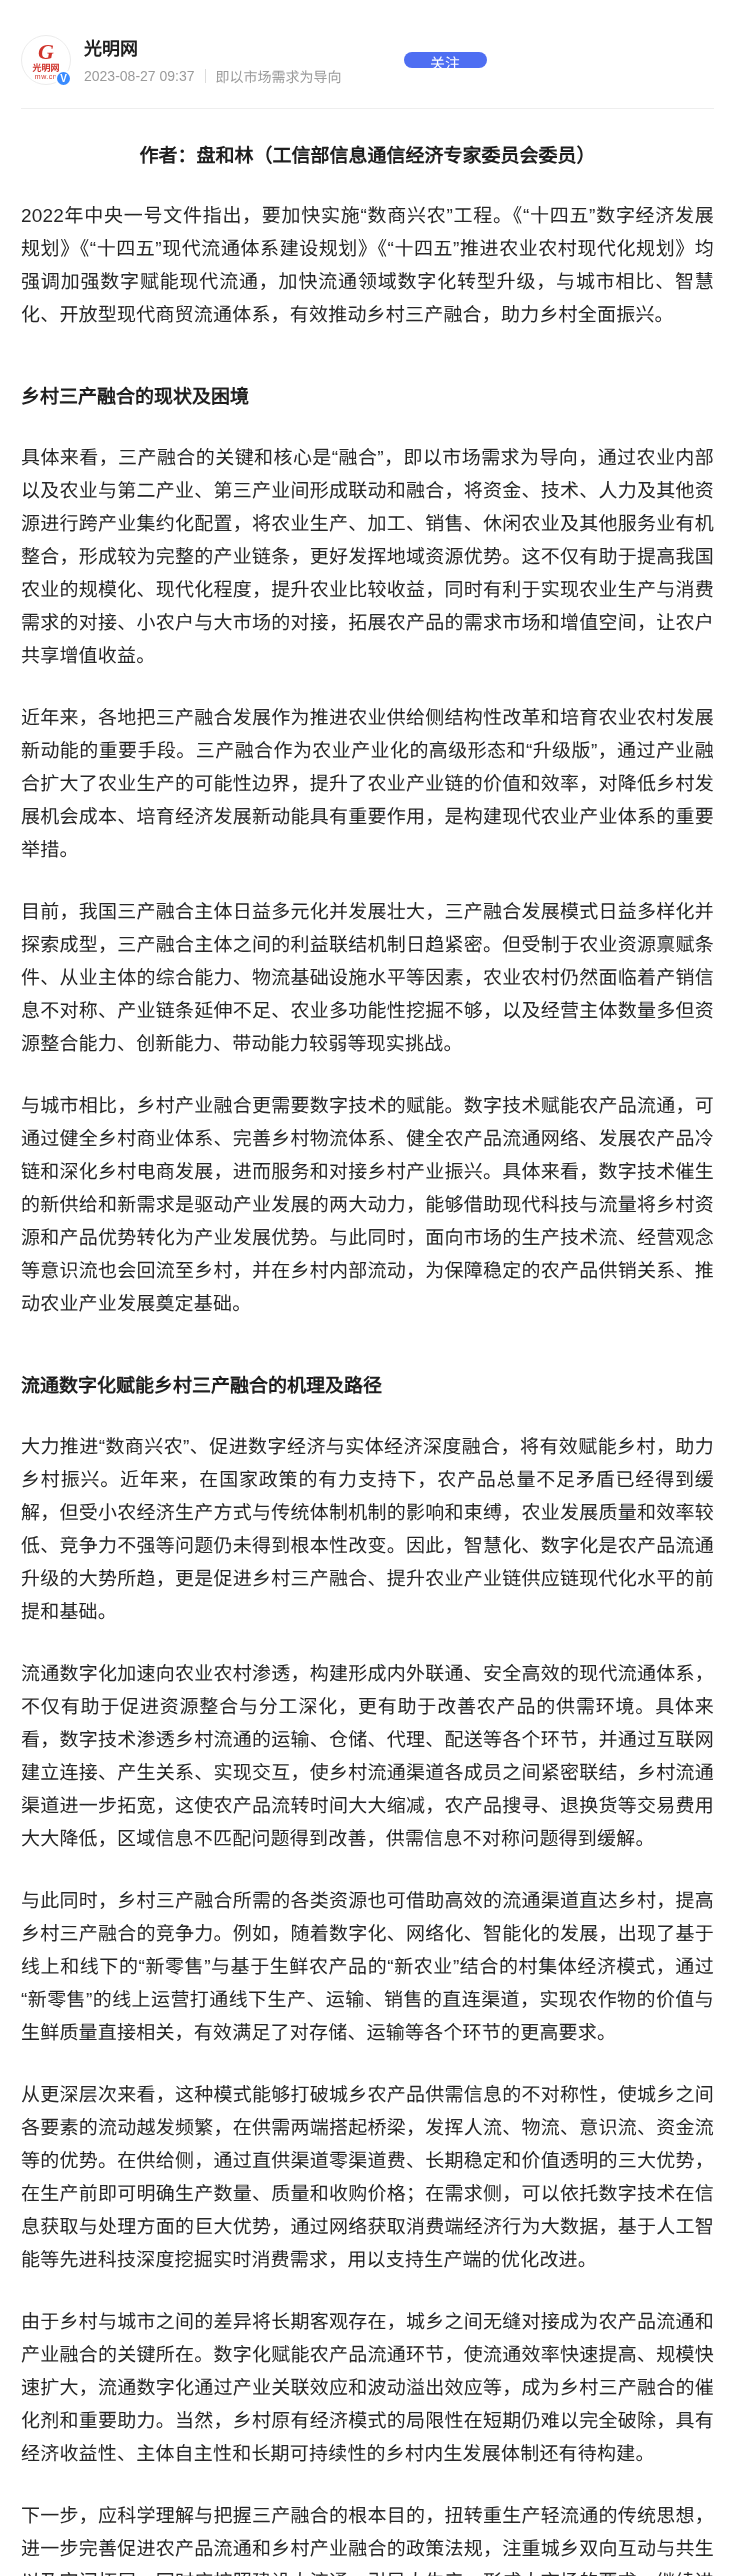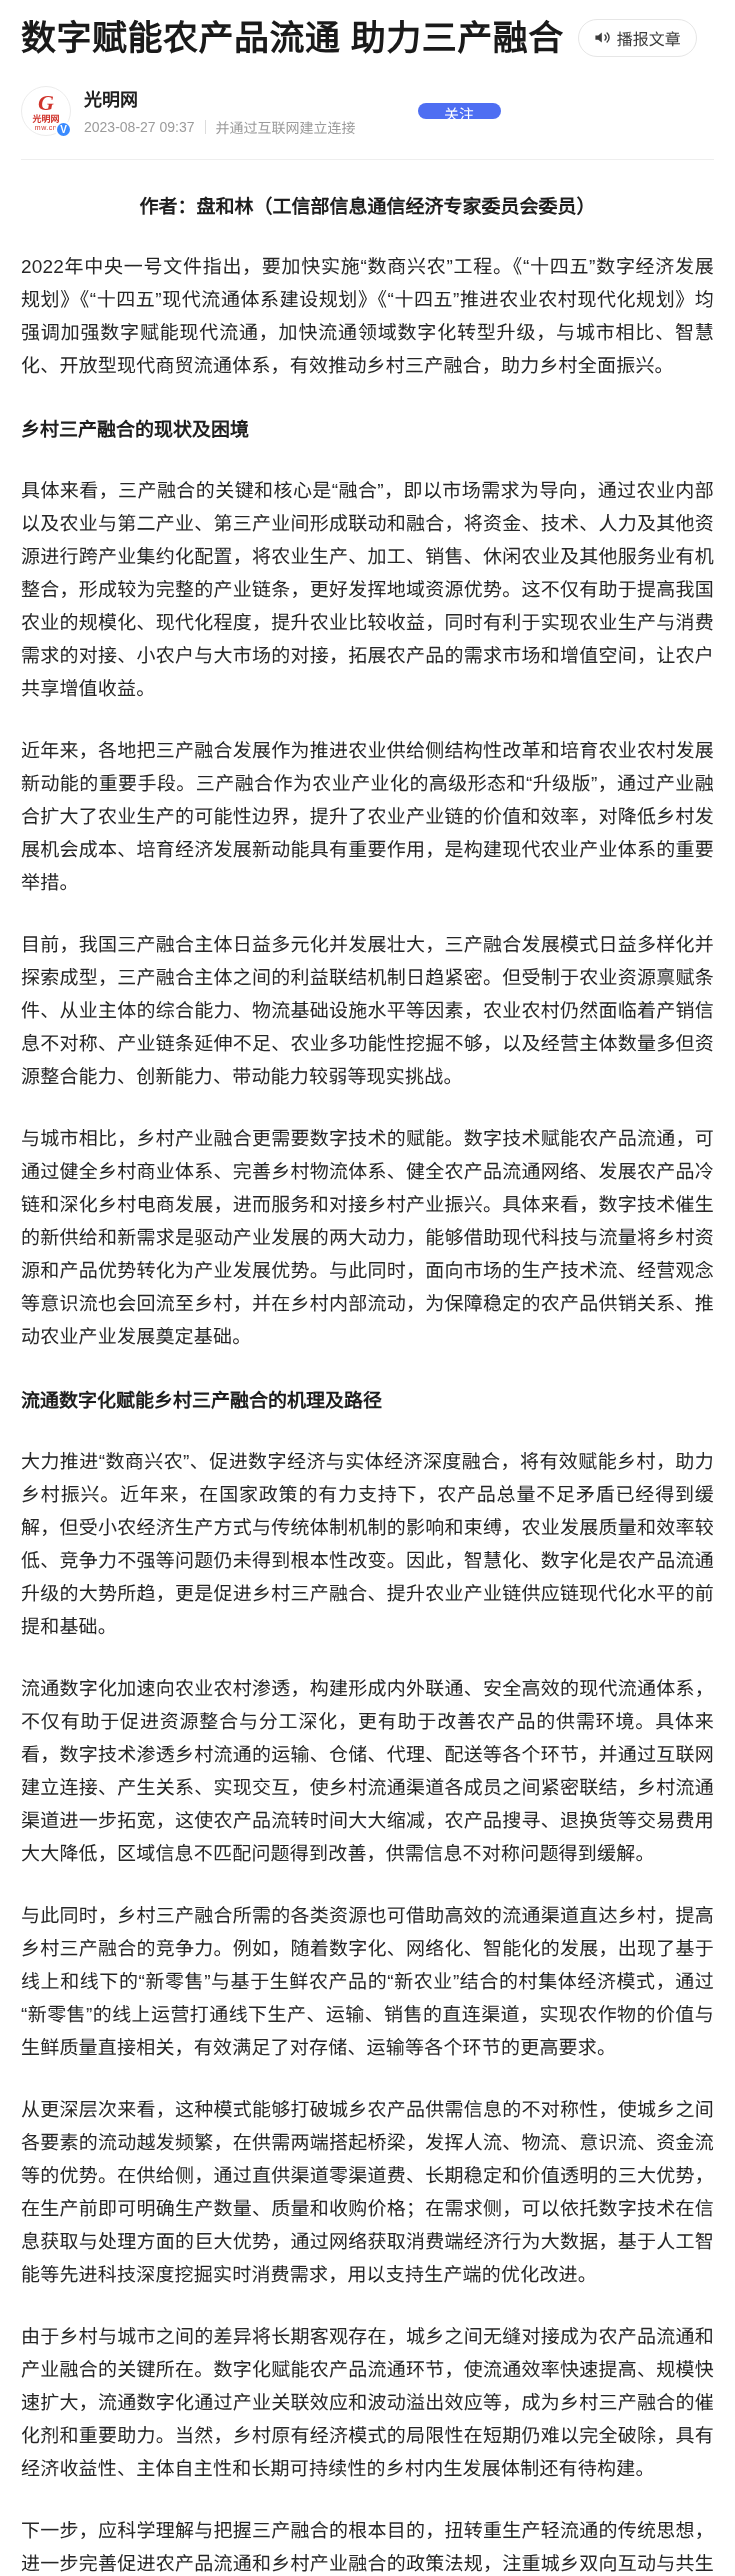--- a/index.html
+++ b/index.html
@@ -76,57 +76,44 @@
   }
   .body-area { margin-top: 4px; }
   .para {
     margin-top: 29px;
     font-size: 19px; color: #262626;
     line-height: 33px;
     text-align: justify;
     letter-spacing: 0.2px;
   }
   .sec {
-    margin-top: 33px;
+    margin-top: 51px;
     font-size: 19px; font-weight: 700; color: #1f1f1f;
     line-height: 30px;
   }
 </style>
 </head>
 <body>
 
 <div class="page">
 
-  <div class="title-row">
-    <h1 class="article-title">数字赋能农产品流通 助力三产融合</h1>
-    <button class="broadcast-pill">
-      <span>
-        <svg width="17" height="17" viewBox="0 0 24 24" fill="none" stroke="#3c3c3c" stroke-width="2" stroke-linecap="round" stroke-linejoin="round">
-          <polygon points="11 5 6 9 2 9 2 15 6 15 11 19 11 5" fill="#3c3c3c" stroke="none"></polygon>
-          <path d="M15.5 8.5a5 5 0 0 1 0 7"></path>
-          <path d="M18.5 5.5a9 9 0 0 1 0 13"></path>
-        </svg>
-      </span>
-      <span>播报文章</span>
-    </button>
-  </div>
 
   <div class="pub-row">
     <div class="avatar">
       <div class="avatar-inner">
         <span class="logo-letter">G</span><span class="logo-script">光明网</span><span class="logo-domain">mw.cn</span>
       </div>
       <span class="v-badge">V</span>
     </div>
     <div class="pub-info">
       <div class="pub-name">光明网</div>
       <div class="pub-meta">
         <span>2023-08-27 09:37</span>
         <span class="vsep"></span>
-        <span>并通过互联网建立连接</span>
+        <span>即以市场需求为导向</span>
       </div>
     </div>
     <button class="follow-btn">关注</button>
   </div>
 
   <div class="divider"></div>
 
   <div class="body-area">
     <p class="author-line">作者：盘和林（工信部信息通信经济专家委员会委员）</p>
 

